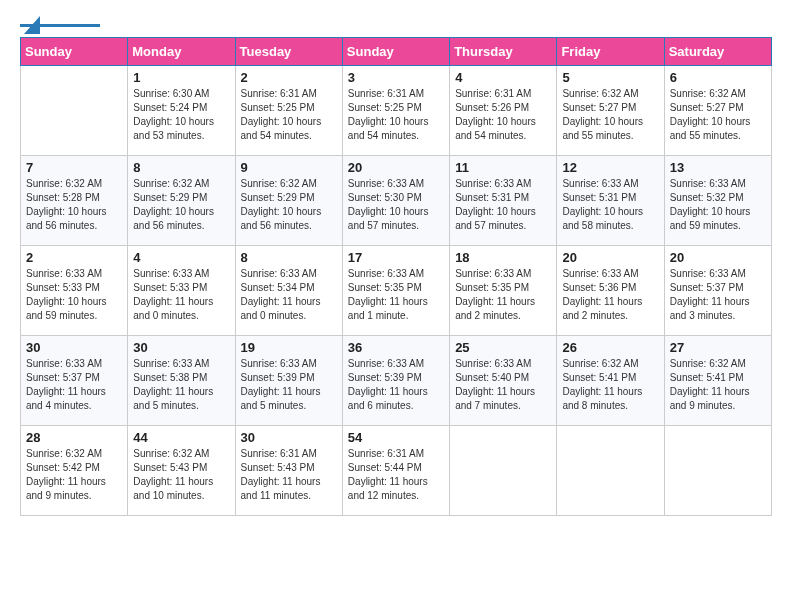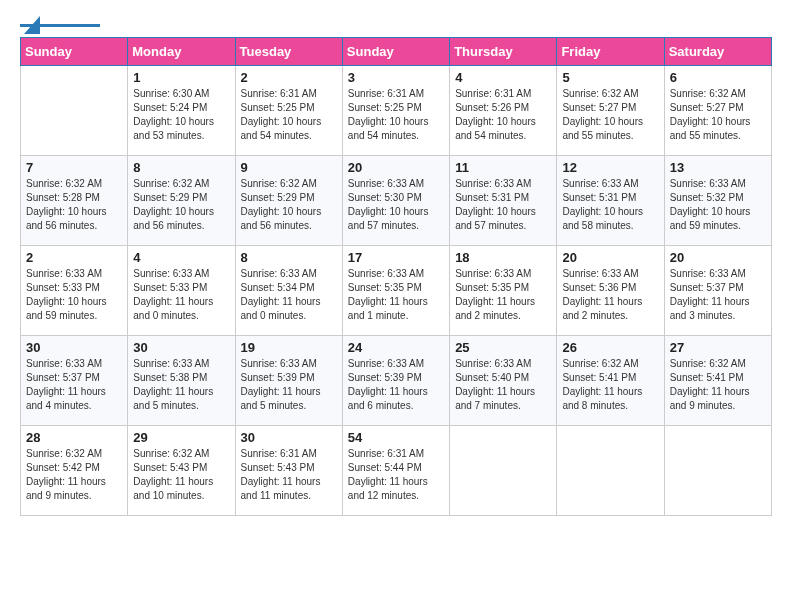--- a/index.html
+++ b/index.html
@@ -269,21 +269,21 @@
 and 5 minutes.</div>
         </td>
         <td>
           <span class="day-num">19</span>
           <div class="cell-text" style="white-space: pre-line;">Sunrise: 6:33 AM
 Sunset: 5:39 PM
 Daylight: 11 hours
 and 5 minutes.</div>
         </td>
         <td>
-          <span class="day-num">24</span>
+          <span class="day-num">36</span>
           <div class="cell-text" style="white-space: pre-line;">Sunrise: 6:33 AM
 Sunset: 5:39 PM
 Daylight: 11 hours
 and 6 minutes.</div>
         </td>
         <td>
           <span class="day-num">25</span>
           <div class="cell-text" style="white-space: pre-line;">Sunrise: 6:33 AM
 Sunset: 5:40 PM
 Daylight: 11 hours
@@ -306,21 +306,21 @@
       </tr>
       <tr>
         <td>
           <span class="day-num">28</span>
           <div class="cell-text" style="white-space: pre-line;">Sunrise: 6:32 AM
 Sunset: 5:42 PM
 Daylight: 11 hours
 and 9 minutes.</div>
         </td>
         <td>
-          <span class="day-num">29</span>
+          <span class="day-num">44</span>
           <div class="cell-text" style="white-space: pre-line;">Sunrise: 6:32 AM
 Sunset: 5:43 PM
 Daylight: 11 hours
 and 10 minutes.</div>
         </td>
         <td>
           <span class="day-num">30</span>
           <div class="cell-text" style="white-space: pre-line;">Sunrise: 6:31 AM
 Sunset: 5:43 PM
 Daylight: 11 hours

